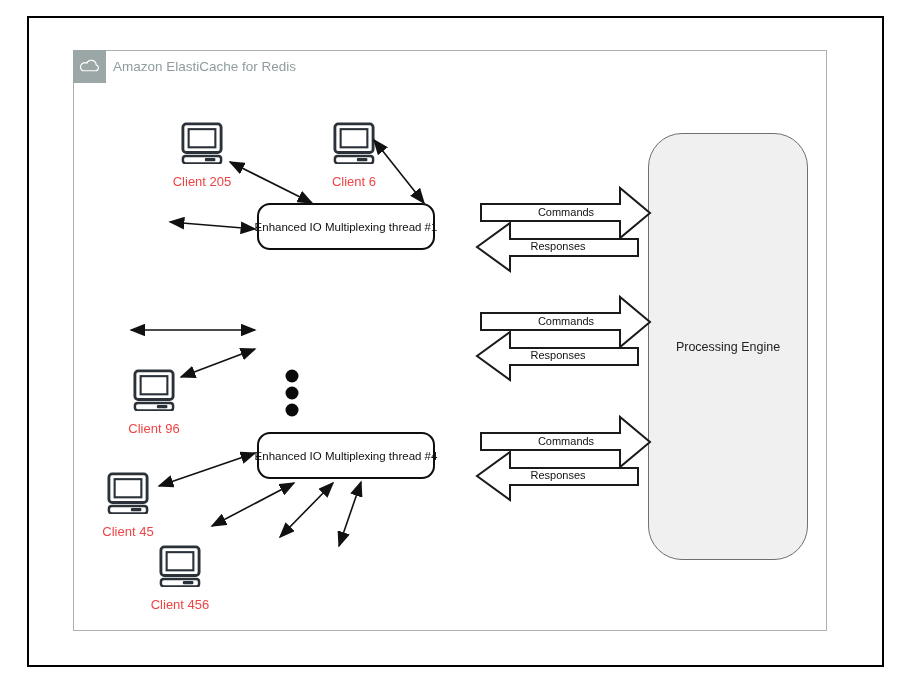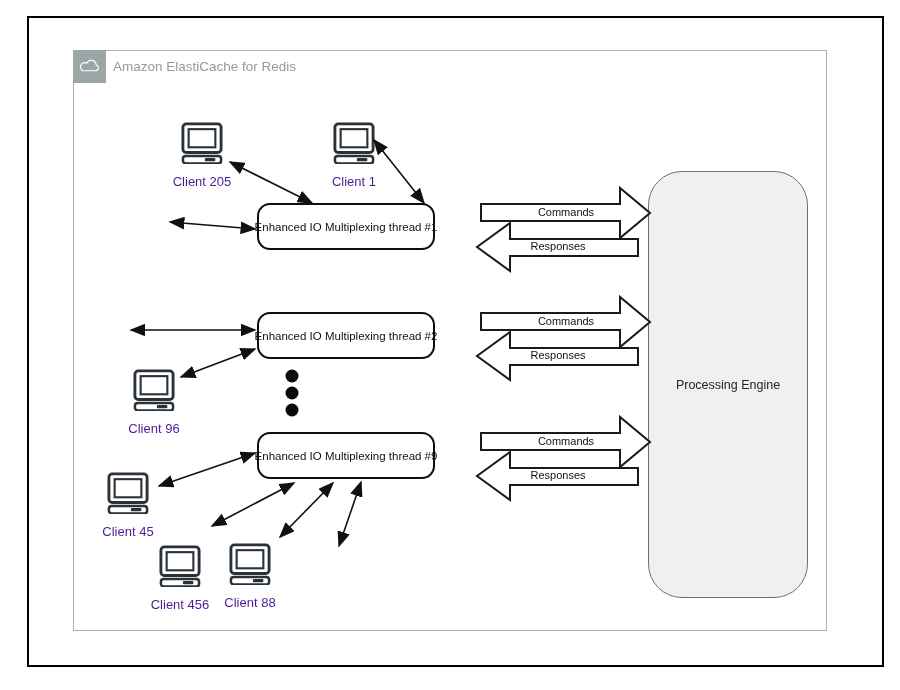--- a/index.html
+++ b/index.html
@@ -4,23 +4,23 @@
 <style>
   html,body{margin:0;padding:0;background:#fff;}
   body{width:900px;height:690px;position:relative;font-family:"Liberation Sans",sans-serif;overflow:hidden;}
   .stage{position:absolute;left:0;top:0;width:900px;height:690px;}
   .frame{position:absolute;left:27px;top:16px;width:853px;height:647px;border:2px solid #000;background:#fff;}
   .container{position:absolute;left:73px;top:50px;width:752px;height:579px;border:1px solid #abb1b1;background:#fff;}
   .badge{position:absolute;left:73px;top:50px;width:33px;height:33px;background:#9ba6a6;display:flex;align-items:center;justify-content:center;}
   .title{position:absolute;left:113px;top:59px;font-size:13.5px;color:#8f9c9e;white-space:nowrap;}
   .client{position:absolute;width:90px;display:flex;flex-direction:column;align-items:center;}
   .client svg.pc{width:42px;height:42px;display:block;}
-  .client .lbl{margin-top:10px;font-size:13px;color:#4c1d95;white-space:nowrap;}
+  .client .lbl{margin-top:10px;font-size:13px;color:#ef4444;white-space:nowrap;}
   .thread{position:absolute;left:257px;width:178px;height:47px;box-sizing:border-box;border:2.6px solid #0e0e0e;border-radius:13px;background:#fff;display:flex;align-items:center;justify-content:center;font-size:11.5px;color:#111;white-space:nowrap;}
-  .engine{position:absolute;left:648px;top:133px;width:160px;height:427px;box-sizing:border-box;background:#f0f0f1;border:1.3px solid #707070;border-radius:34px;display:flex;align-items:center;justify-content:center;font-size:12.5px;color:#222;margin-top:38px;}
+  .engine{position:absolute;left:648px;top:133px;width:160px;height:427px;box-sizing:border-box;background:#f0f0f1;border:1.3px solid #707070;border-radius:34px;display:flex;align-items:center;justify-content:center;font-size:12.5px;color:#222;}
   .overlay{position:absolute;left:0;top:0;width:900px;height:690px;pointer-events:none;}
   .flowlbl{position:absolute;width:170px;text-align:center;font-size:11px;color:#111;white-space:nowrap;}
   .conn{stroke:#111;stroke-width:1.6;fill:none;}
   .blockarrow{fill:#fff;stroke:#1a1a1a;stroke-width:2;stroke-linejoin:miter;}
   .dot{fill:#0a0a0a;}
 </style>
 </head>
 <body>
 
 <div class="stage">
@@ -42,66 +42,57 @@
   <div class="badge">
     <svg width="22" height="15" viewBox="0 0 26 16">
       <path d="M4.5,13 H19.5 A3.5,3.5 0 0 0 20.3,6.1 A5.8,5.8 0 0 0 9.2,4.1 A4.3,4.3 0 0 0 4.5,13 Z" fill="none" stroke="#ffffff" stroke-width="1.4" stroke-linejoin="round"></path>
     </svg>
   </div>
   <div class="title">Amazon ElastiCache for Redis</div>
 
   <div class="thread" style="top:203px">
     <span>Enhanced IO Multiplexing thread #1</span>
   </div>
-  <div class="thread" style="top:312px">
-    <span>Enhanced IO Multiplexing thread #2</span>
-  </div>
   <div class="thread" style="top:432px">
-    <span>Enhanced IO Multiplexing thread #9</span>
+    <span>Enhanced IO Multiplexing thread #4</span>
   </div>
 
   <div class="engine">
     <span>Processing Engine</span>
   </div>
 
   <div class="client" style="left:157px;top:122px">
     <svg class="pc">
         <use href="#pc"></use>
       </svg>
     <div class="lbl">Client 205</div>
   </div>
   <div class="client" style="left:309px;top:122px">
     <svg class="pc">
         <use href="#pc"></use>
       </svg>
-    <div class="lbl">Client 1</div>
+    <div class="lbl">Client 6</div>
   </div>
   <div class="client" style="left:109px;top:369px">
     <svg class="pc">
         <use href="#pc"></use>
       </svg>
     <div class="lbl">Client 96</div>
   </div>
   <div class="client" style="left:83px;top:472px">
     <svg class="pc">
         <use href="#pc"></use>
       </svg>
     <div class="lbl">Client 45</div>
   </div>
   <div class="client" style="left:135px;top:545px">
     <svg class="pc">
         <use href="#pc"></use>
       </svg>
     <div class="lbl">Client 456</div>
-  </div>
-  <div class="client" style="left:205px;top:543px">
-    <svg class="pc">
-        <use href="#pc"></use>
-      </svg>
-    <div class="lbl">Client 88</div>
   </div>
 
   <svg class="overlay" viewBox="0 0 900 690">
     <defs>
       <marker id="ah" markerWidth="10" markerHeight="8" refX="9" refY="4" orient="auto-start-reverse">
         <path d="M0,0 L10,4 L0,8 Z" fill="#111"></path>
       </marker>
     </defs>
 
     <line class="conn" x1="230" y1="162" x2="312" y2="203" marker-start="url(#ah)" marker-end="url(#ah)"></line>

